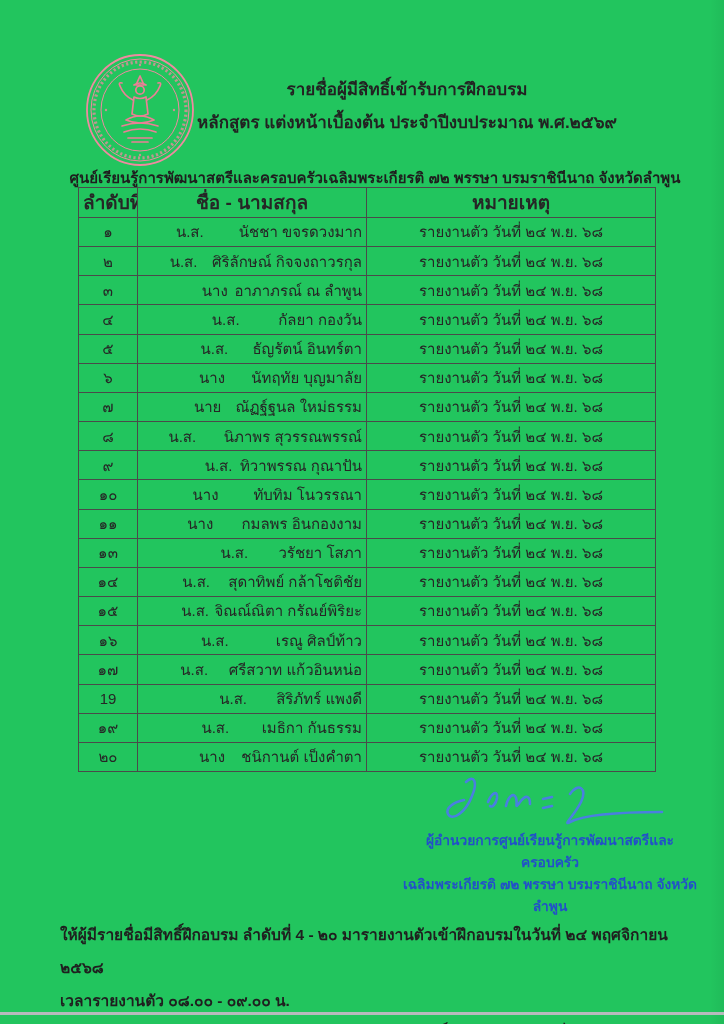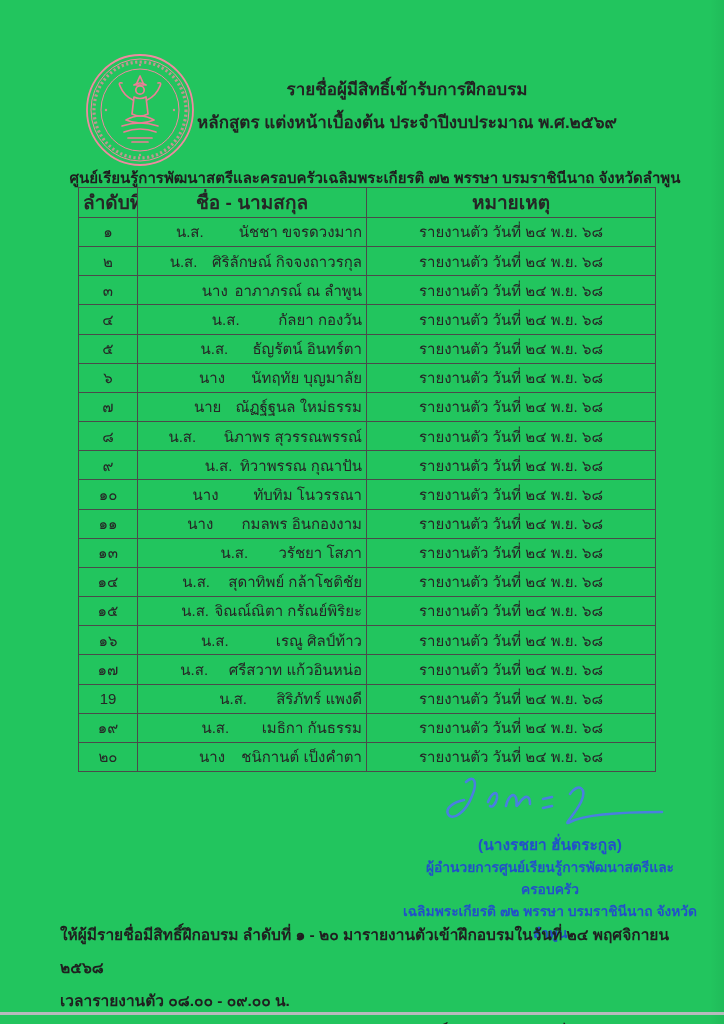--- a/index.html
+++ b/index.html
@@ -234,26 +234,25 @@
     <svg class="sig-svg" width="240" height="62" viewBox="0 0 240 62">
       <g fill="none" stroke="#4a7fe0" stroke-width="2.6" stroke-linecap="round" stroke-linejoin="round">
         <path d="M36 14 C44 6 48 14 42 28 C36 44 22 54 18 46 C15 40 24 34 34 32"></path>
         <path d="M58 34 C62 24 68 22 67 30 C66 36 62 40 60 38"></path>
         <path d="M76 38 C78 28 84 24 86 30 C88 36 84 42 90 34 C96 26 100 28 100 36"></path>
         <path d="M113 31 L122 29"></path>
         <path d="M113 40 L122 38"></path>
         <path d="M140 26 C148 14 158 20 151 34 C144 48 132 58 140 54 C154 47 188 44 232 44"></path>
       </g>
     </svg>
-    <div class="sig-name">(นางรชยา  ฮั่นตระกูล)</div>
     <div class="sig-pos">ผู้อำนวยการศูนย์เรียนรู้การพัฒนาสตรีและครอบครัว</div>
     <div class="sig-pos">เฉลิมพระเกียรติ ๗๒ พรรษา บรมราชินีนาถ จังหวัดลำพูน</div>
   </div>
 
   <div class="footer-notes">
-    <div>ให้ผู้มีรายชื่อมีสิทธิ์ฝึกอบรม ลำดับที่ ๑ - ๒๐ มารายงานตัวเข้าฝึกอบรมในวันที่ ๒๔  พฤศจิกายน ๒๕๖๘</div>
+    <div>ให้ผู้มีรายชื่อมีสิทธิ์ฝึกอบรม ลำดับที่ 4 - ๒๐ มารายงานตัวเข้าฝึกอบรมในวันที่ ๒๔  พฤศจิกายน ๒๕๖๘</div>
     <div>เวลารายงานตัว ๐๘.๐๐ - ๐๙.๐๐ น.</div>
     <div>***หากไม่มารายงานตัวตามวันเวลาดังกล่าว ถือว่าสละสิทธิ์ และขอเรียกรายชื่อสำรองตามลำดับต่อไป</div>
   </div>
 
   <div class="scan-edge-right"></div>
   <div class="scan-edge-bottom"></div>
 </div>
 
 </body></html>

